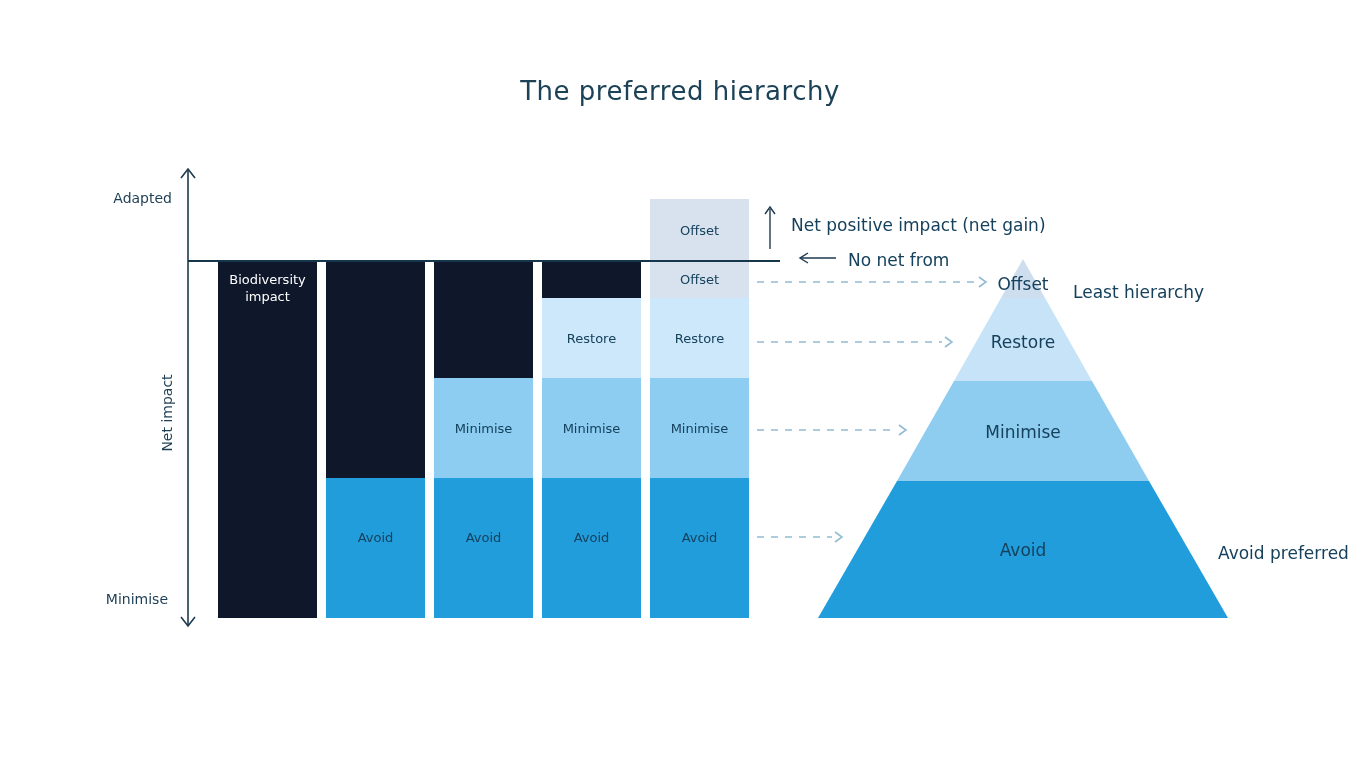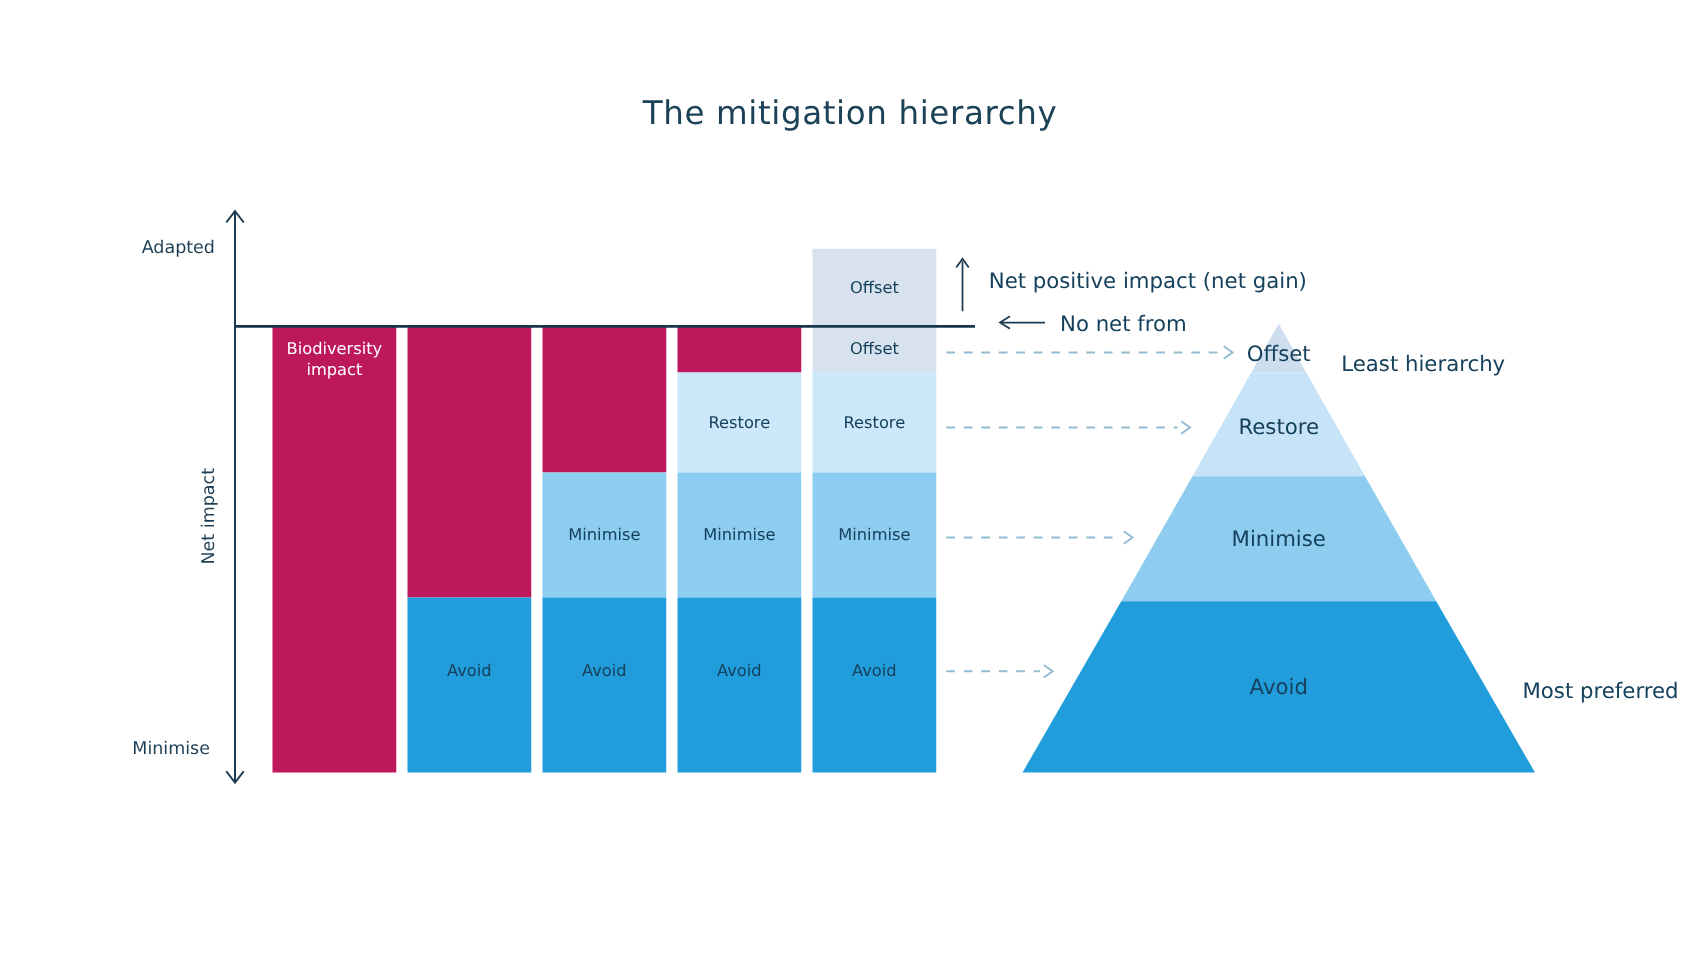--- a/index.html
+++ b/index.html
@@ -11,21 +11,21 @@
     position:absolute;top:76px;left:0;width:100%;text-align:center;margin:0;
     font-size:26px;font-weight:400;color:#1c4257;letter-spacing:.5px;
   }
   
   .bar{position:absolute;top:261px;height:357px;width:99px;z-index:1;}
   .bar-1{left:218px}.bar-2{left:326px}.bar-3{left:434px}.bar-4{left:542px}.bar-5{left:650px}
   .seg{
     position:absolute;left:0;width:100%;display:flex;align-items:center;justify-content:center;
     font-size:13px;color:#16415c;box-sizing:border-box;
   }
-  .sg-impact{background:#be185d;color:#ffffff;}
+  .sg-impact{background:#0f172a;color:#ffffff;}
   .sg-offset{background:#d7e2ee;}
   .sg-restore{background:#cce8fa;}
   .sg-minimise{background:#8ccdf1;}
   .sg-avoid{background:#219ddb;}
   .p-full{top:0;height:357px;}
   .p-d2{top:0;height:217px;}
   .p-d3{top:0;height:117px;}
   .p-d4{top:0;height:37px;}
   .p-offset-above{top:-62px;height:62px;}
   .p-offset{top:0;height:37px;}
@@ -57,21 +57,21 @@
   .py-avoid{left:1023px;top:550px;}
   .lab-least{left:1073px;top:282px;}
   .lab-most{left:1218px;top:543px;}
   .footer{left:227px;top:644px;color:#1e4862;}
 </style>
 </head>
 <body>
 
 <div class="canvas">
 
-  <h1 class="title">The mitigation hierarchy</h1>
+  <h1 class="title">The preferred hierarchy</h1>
 
   <div class="bar bar-1">
     <div class="seg sg-impact p-full label-top">
       <span class="seg-label">Biodiversity impact</span>
     </div>
   </div>
 
   <div class="bar bar-2">
     <div class="seg sg-impact p-d2"></div>
     <div class="seg sg-avoid p-avoid">
@@ -154,16 +154,16 @@
   <div class="txt axis-lab lab-netimpact">Net impact</div>
 
   <div class="txt lab-netgain">Net positive impact (net gain)</div>
   <div class="txt lab-nonetloss">No net from</div>
 
   <div class="txt pylabel py-offset">Offset</div>
   <div class="txt pylabel py-restore">Restore</div>
   <div class="txt pylabel py-minimise">Minimise</div>
   <div class="txt pylabel py-avoid">Avoid</div>
   <div class="txt lab-least">Least hierarchy</div>
-  <div class="txt lab-most">Most preferred</div>
+  <div class="txt lab-most">Avoid preferred</div>
 
 
 </div>
 
 </body></html>

